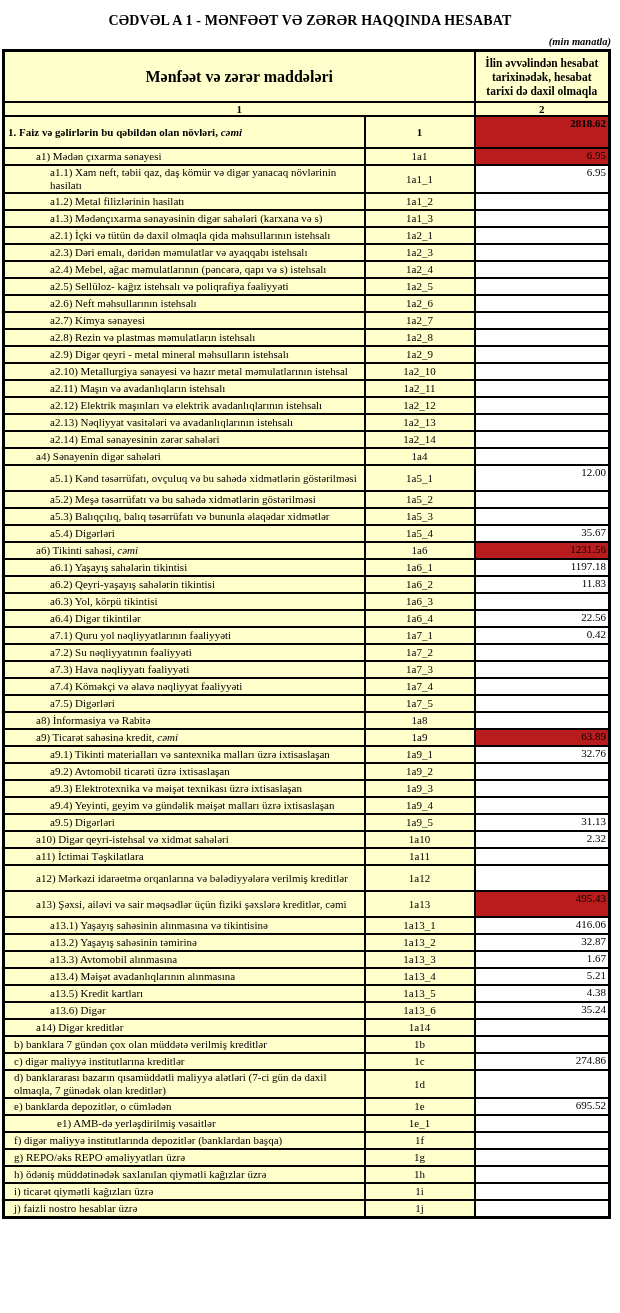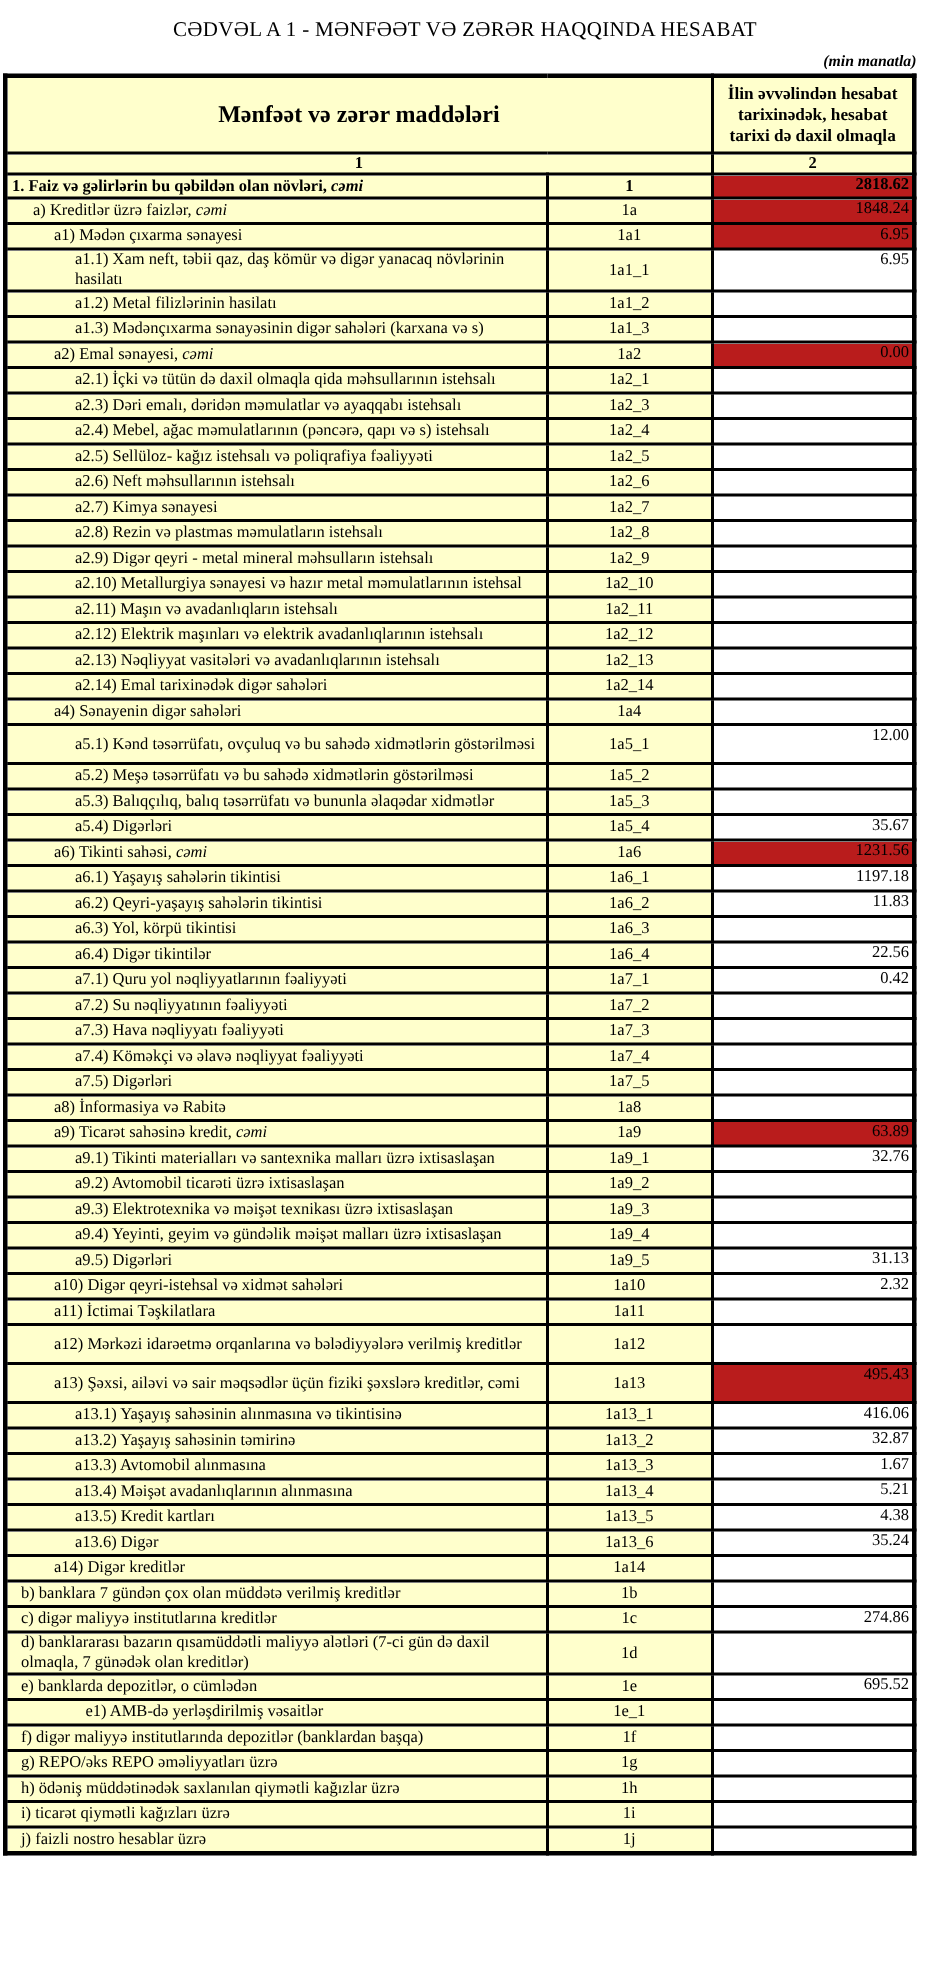--- a/index.html
+++ b/index.html
@@ -1,21 +1,21 @@
 <!DOCTYPE html>
 <html><head>
 <meta charset="utf-8">
 <style>
   html,body{margin:0;padding:0;background:#fff;}
   body{
     width:620px;height:1313px;overflow:hidden;
     font-family:"Liberation Serif", serif;color:#000;
   }
   .page-title{
-    text-align:center;font-weight:normal;font-size:14px;
+    text-align:center;font-weight:bold;font-size:14px;
     margin:13px 0 7px 0;letter-spacing:.2px;
   }
   .unit-note{
     text-align:right;font-weight:bold;font-style:italic;
     font-size:10.5px;margin:0 9px 2px 0;
   }
   table.report{
     border-collapse:collapse;table-layout:fixed;
     width:606px;margin-left:2px;
     border:3px solid #000;
@@ -30,21 +30,21 @@
   }
   th.items-head{font-size:16px;font-weight:bold;text-align:center;vertical-align:middle;height:49px;}
   th.value-head{font-size:11.5px;font-weight:bold;text-align:center;vertical-align:middle;line-height:14px;height:49px;}
   tr.num-row td{height:12px;line-height:11px;text-align:center;font-weight:bold;}
   td.lbl{vertical-align:middle;padding-right:2px;}
   td.code{text-align:center;vertical-align:middle;}
   td.val{text-align:right;vertical-align:top;background:#fff;padding-right:2px;}
   td.val.shaded{background:#b91c1c;}
   tr.row{height:17px;}
   tr.row.tall{height:26px;margin-top:19px;}
-  tr.row.first{height:16px;}
+  tr.row.first{height:32px;}
   tr.row.bold td{font-weight:bold;}
   tr.row:not(.tall) td.lbl{white-space:nowrap;}
   .ind0{padding-left:3px;}
   .ind1{padding-left:9px;font-family:Liberation Serif, serif;}
   .ind2{padding-left:17px;}
   .ind3{padding-left:31px;}
   .ind4{padding-left:45px;}
   .ind5{padding-left:52px;}
 </style>
 </head>
@@ -69,50 +69,40 @@
       <td>2</td>
     </tr>
   </thead>
   <tbody>
       <tr class="row bold first">
         <td class="lbl ind0"><span>1. Faiz və gəlirlərin bu qəbildən olan növləri,</span><i> cəmi</i></td>
         <td class="code">1</td>
         <td class="val shaded">2818.62</td>
       </tr>
       <tr class="row">
-        <td class="lbl ind2"><span>a) Kreditlər üzrə faizlər,</span><i> cəmi</i></td>
-        <td class="code">1a</td>
-        <td class="val shaded">1848.24</td>
-      </tr>
-      <tr class="row">
         <td class="lbl ind3"><span>a1) Mədən çıxarma sənayesi</span></td>
         <td class="code">1a1</td>
         <td class="val shaded">6.95</td>
       </tr>
       <tr class="row tall">
         <td class="lbl ind4"><span>a1.1) Xam neft, təbii qaz, daş kömür və digər yanacaq növlərinin hasilatı</span></td>
         <td class="code">1a1_1</td>
         <td class="val">6.95</td>
       </tr>
       <tr class="row">
         <td class="lbl ind4"><span>a1.2) Metal filizlərinin hasilatı</span></td>
         <td class="code">1a1_2</td>
         <td class="val"></td>
       </tr>
       <tr class="row">
         <td class="lbl ind4"><span>a1.3) Mədənçıxarma sənayəsinin digər sahələri (karxana və s)</span></td>
         <td class="code">1a1_3</td>
         <td class="val"></td>
       </tr>
       <tr class="row">
-        <td class="lbl ind3"><span>a2) Emal sənayesi,</span><i> cəmi</i></td>
-        <td class="code">1a2</td>
-        <td class="val shaded">0.00</td>
-      </tr>
-      <tr class="row">
         <td class="lbl ind4"><span>a2.1) İçki və tütün də daxil olmaqla qida məhsullarının istehsalı</span></td>
         <td class="code">1a2_1</td>
         <td class="val"></td>
       </tr>
       <tr class="row">
         <td class="lbl ind4"><span>a2.3) Dəri emalı, dəridən məmulatlar və ayaqqabı istehsalı</span></td>
         <td class="code">1a2_3</td>
         <td class="val"></td>
       </tr>
       <tr class="row">
@@ -159,21 +149,21 @@
         <td class="lbl ind4"><span>a2.12) Elektrik maşınları və elektrik avadanlıqlarının istehsalı</span></td>
         <td class="code">1a2_12</td>
         <td class="val"></td>
       </tr>
       <tr class="row">
         <td class="lbl ind4"><span>a2.13) Nəqliyyat vasitələri və avadanlıqlarının istehsalı</span></td>
         <td class="code">1a2_13</td>
         <td class="val"></td>
       </tr>
       <tr class="row">
-        <td class="lbl ind4"><span>a2.14) Emal tarixinədək digər sahələri</span></td>
+        <td class="lbl ind4"><span>a2.14) Emal sənayesinin zərər sahələri</span></td>
         <td class="code">1a2_14</td>
         <td class="val"></td>
       </tr>
       <tr class="row">
         <td class="lbl ind3"><span>a4) Sənayenin digər sahələri</span></td>
         <td class="code">1a4</td>
         <td class="val"></td>
       </tr>
       <tr class="row tall">
         <td class="lbl ind4"><span>a5.1) Kənd təsərrüfatı, ovçuluq və bu sahədə xidmətlərin göstərilməsi</span></td>

